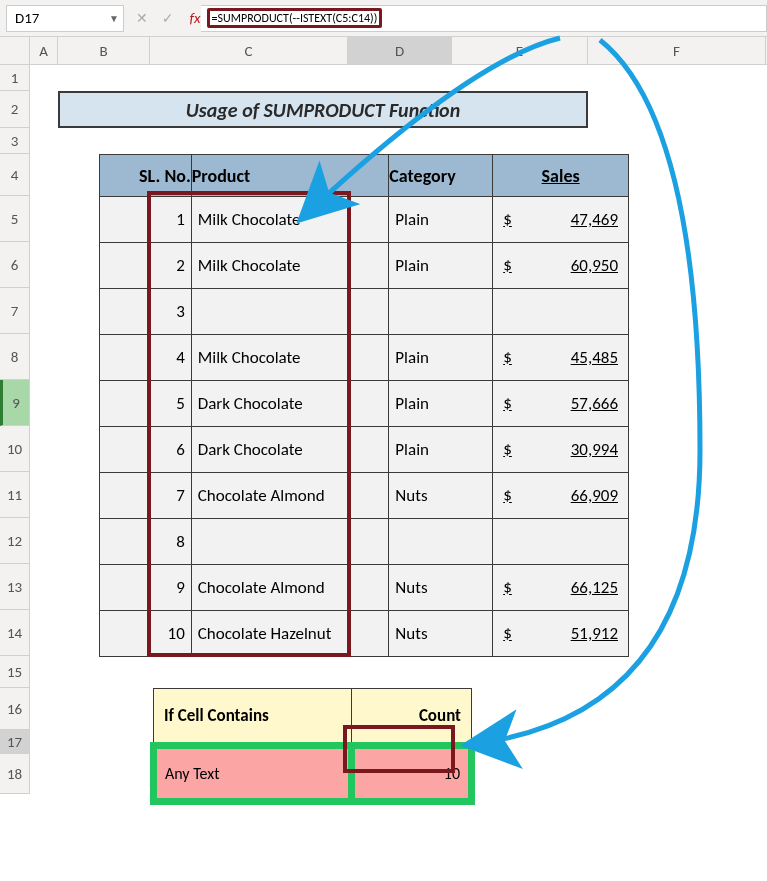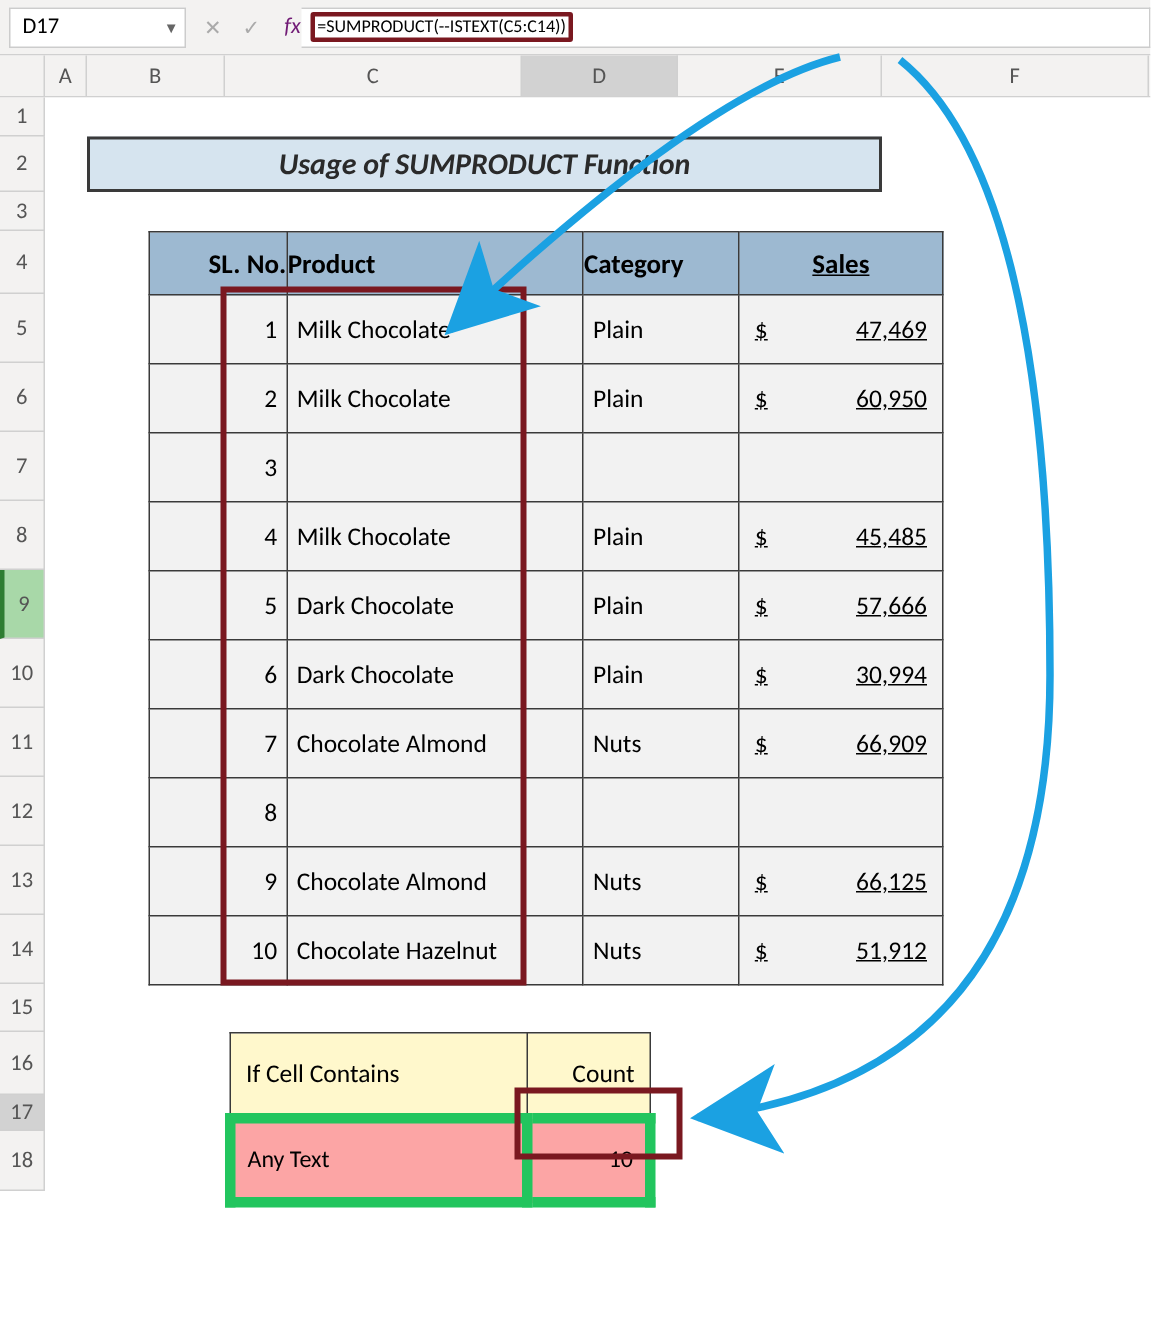--- a/index.html
+++ b/index.html
@@ -4,21 +4,21 @@
 <style>
 * { box-sizing: border-box; margin: 0; padding: 0; }
 body { font-family: Calibri, Arial, sans-serif; background: #fff; width: 767px; height: 881px; position: relative; overflow: hidden; }
 
 
 .formula-row { display: flex; align-items: center; height: 37px; background: #f3f2f1; border-bottom: 1px solid #d0d0d0; }
 .name-box { width: 118px; height: 27px; background: #fff; border: 1px solid #ccc; margin-left: 6px; display: flex; align-items: center; padding-left: 8px; font-size: 15px; }
 .name-box .dd { margin-left: auto; padding-right: 4px; color: #666; font-size: 10px; }
 .fx-icons { display: flex; align-items: center; gap: 10px; margin-left: 10px; color: #aaa; font-size: 14px; }
 .fx-icons span { padding: 0 2px; }
-.fx-label { font-style: italic; margin-left: 14px; font-size: 15px; color: #701a75; }
+.fx-label { font-style: italic; margin-left: 14px; font-size: 15px; color: #b91c1c; }
 .formula-input { flex: 1; height: 27px; background: #fff; border: 1px solid #ccc; padding-left: 6px; font-size: 12px; display: flex; align-items: center; border-left: none; }
 .formula-highlight { border: 3px solid #7a1820; border-radius: 2px; padding: 0 2px; }
 
 
 .col-headers { display: flex; height: 28px; background: #f3f2f1; border-bottom: 1px solid #d0d0d0; }
 .corner { width: 30px; border-right: 1px solid #d0d0d0; }
 .col-h { border-right: 1px solid #d0d0d0; display: flex; align-items: center; justify-content: center; font-size: 15px; color: #555; }
 .col-A { width: 28px; }
 .col-B { width: 92px; }
 .col-C { width: 198px; }
@@ -55,24 +55,24 @@
 .data-table th { background: #9db9d1; border: 1px solid #3a3a3a; height: 42px; font-size: 18px; font-weight: bold; }
 .data-table td { background: #f2f2f2; border: 1px solid #3a3a3a; height: 46px; font-size: 17px; padding: 0 6px; }
 .data-table .col-sl { width: 92px; text-align: right; }
 .data-table .col-prod { width: 198px; text-align: left; }
 .data-table .col-cat { width: 104px; text-align: left; }
 .data-table .col-sales { width: 136px; text-decoration: underline; }
 .sales-cell { display: flex; justify-content: space-between; padding: 0 4px; }
 
 
 .summary-table { position: absolute; left: 120px; top: 623px; border-collapse: collapse; }
-.summary-table th { background: #fff8cc; border: 1px solid #3a3a3a; height: 42px; font-size: 17px; font-weight: normal; padding: 16px 10px; }
+.summary-table th { background: #fff8cc; border: 1px solid #3a3a3a; height: 42px; font-size: 17px; font-weight: bold; padding: 16px 10px; }
 .summary-table td { background: #fca5a5; border: 7px solid #22c55e; height: 40px; font-size: 16px; padding: 15px 8px; }
 .summary-table .sum-col1 { width: 198px; text-align: left; }
-.summary-table .sum-col2 { width: 82px; text-align: right; }
+.summary-table .sum-col2 { width: 120px; text-align: right; }
 
 
 .box-prod { position: absolute; left: 117px; top: 126px; width: 204px; height: 466px; border: 4px solid #7a1820; pointer-events: none; }
 .box-count { position: absolute; left: 313px; top: 660px; width: 112px; height: 48px; border: 4px solid #7a1820; pointer-events: none; }
 
 
 .overlay { position: absolute; left: 0; top: 0; pointer-events: none; }
 </style>
 </head>
 <body>

